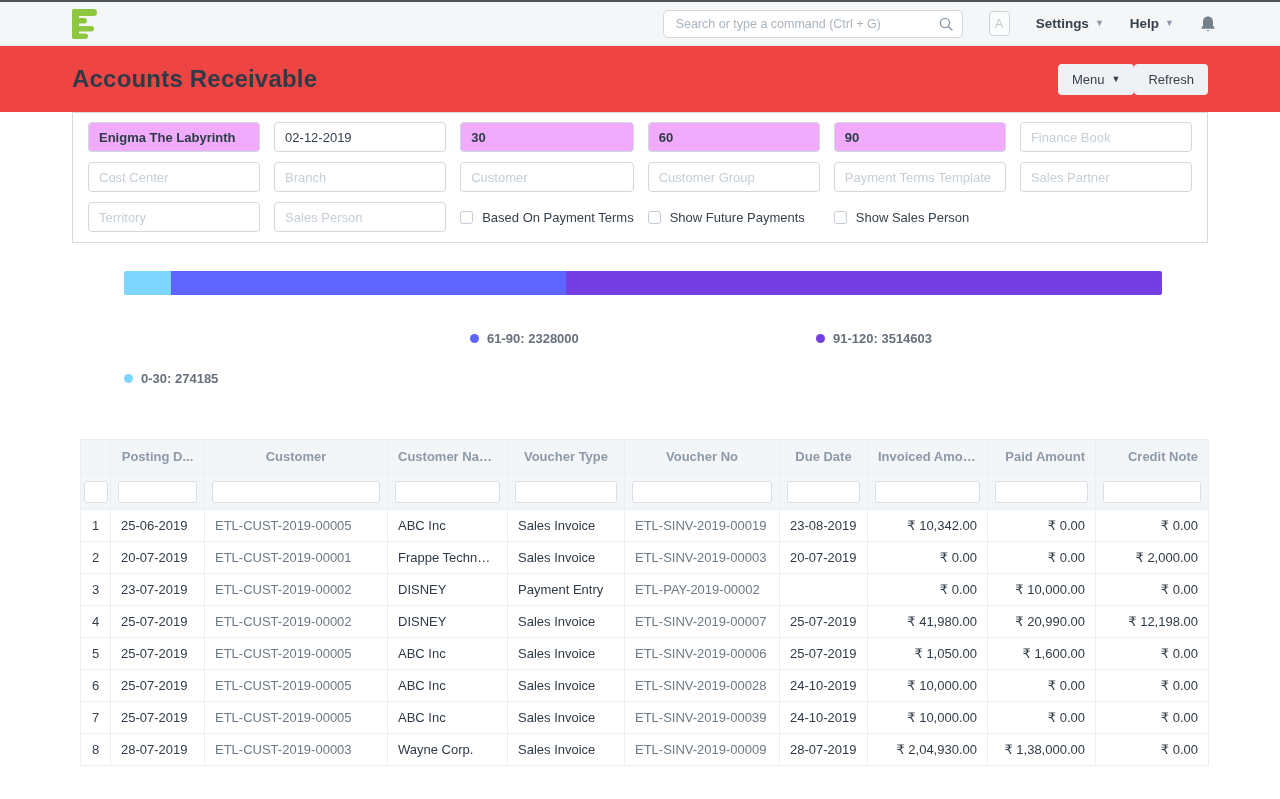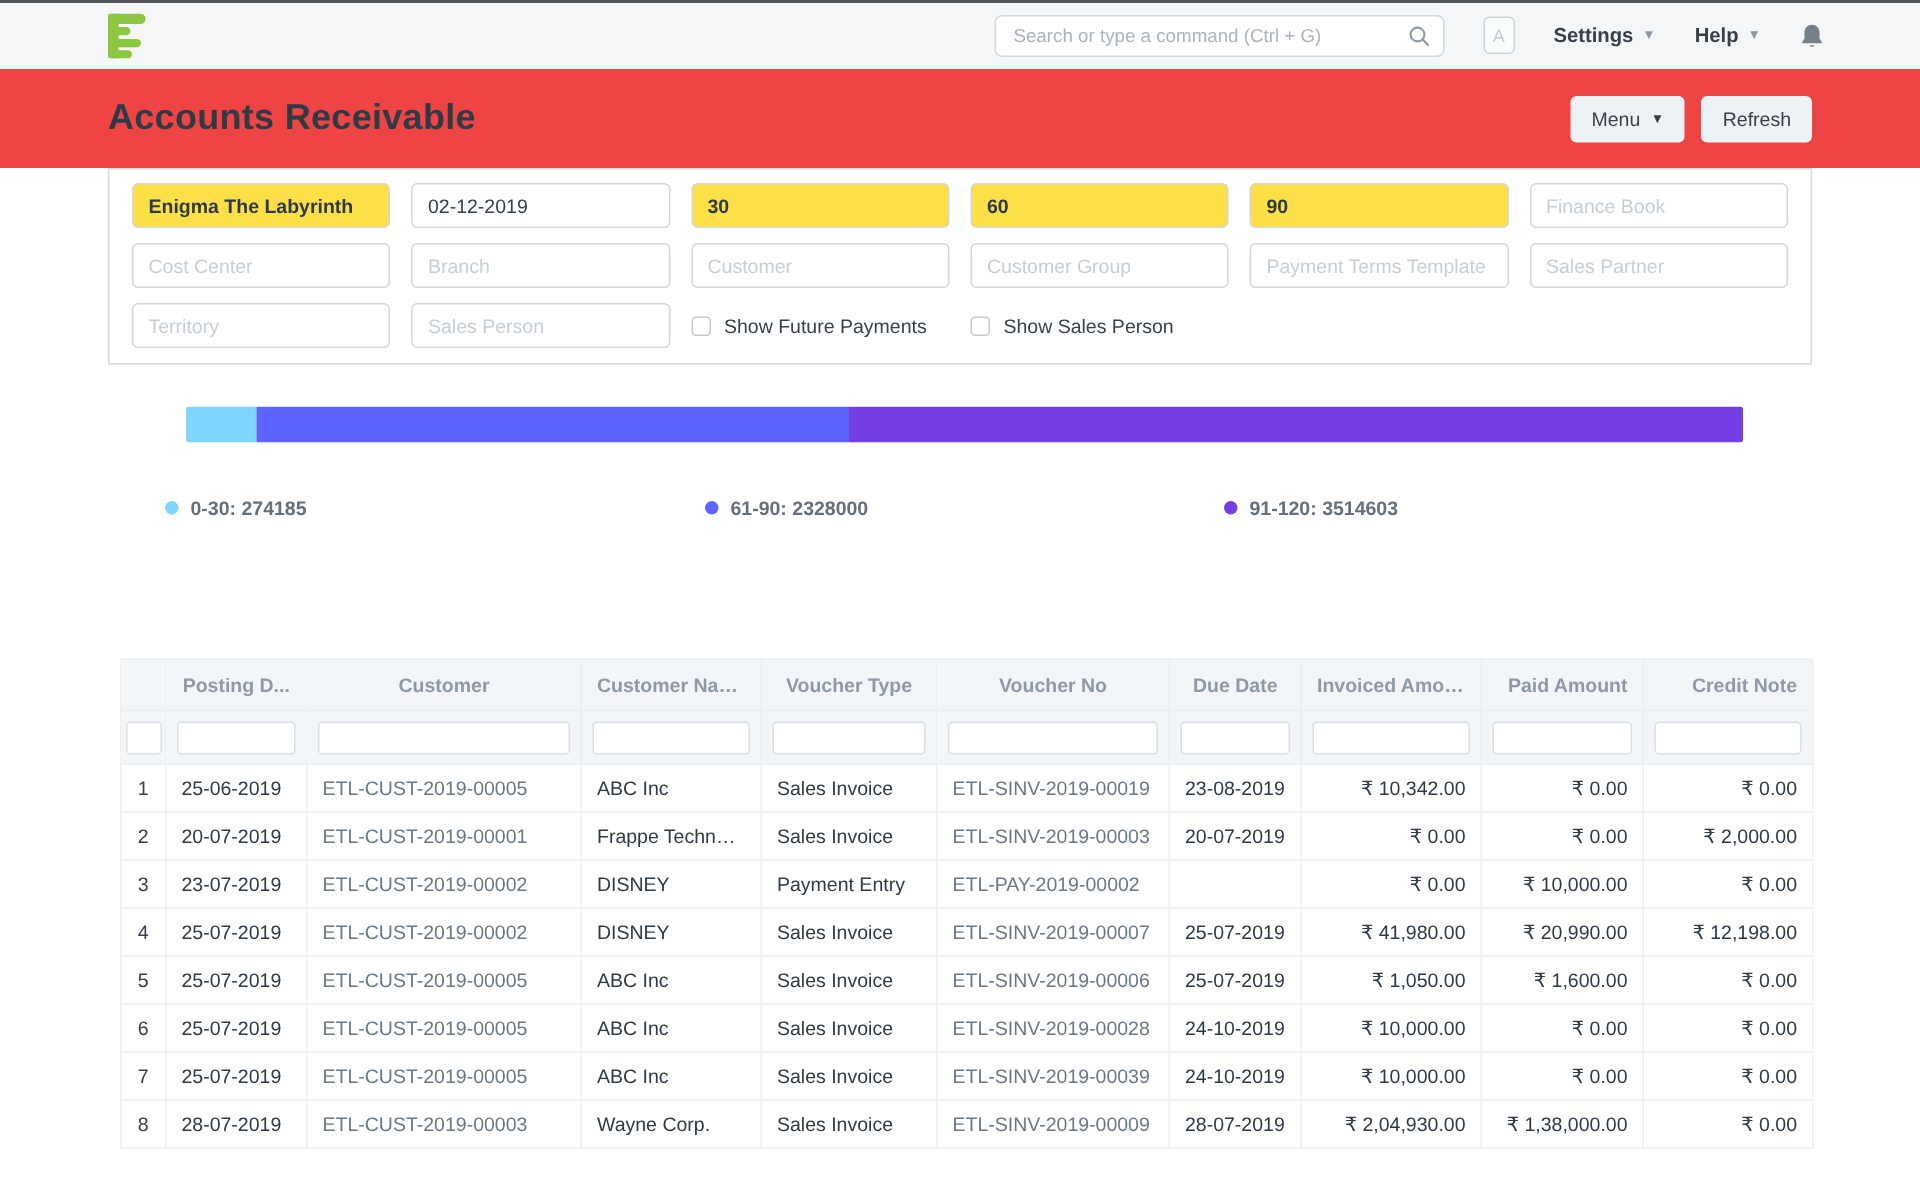--- a/index.html
+++ b/index.html
@@ -31,42 +31,42 @@
     width:21px; height:25px; border:1px solid #ccd4da; border-radius:4px;
     display:flex; align-items:center; justify-content:center;
     color:#c3ccd3; font-size:12px; background:#fbfcfc; cursor:pointer;
   }
   .nav-item { font-weight:700; font-size:13.5px; color:#36414c; cursor:pointer; display:flex; align-items:center; gap:6px; }
   .caret { font-size:9px; color:#8d99a6; line-height:1; }
   .bell { cursor:pointer; display:flex; }
   
   .page-head { height:66px; display:flex; align-items:center; padding:0 72px; background:#ef4444; }
   .page-title { font-size:24px; font-weight:700; color:#2e3a46; letter-spacing:.2px; }
-  .head-actions { margin-left:auto; display:flex; gap:11px; }
+  .head-actions { margin-left:auto; display:flex; }
   .btn {
     background:#eef2f5; border:none; border-radius:4px; color:#36414c;
     font-size:13px; font-family:inherit; padding:8px 14px; cursor:pointer;
     display:flex; align-items:center; gap:7px; font-weight:500;
   }
   
   .layout { margin:0 72px; }
   
   .filter-box {
     border:1px solid #d4dae0;
     padding:9px 15px 10px 15px;
     display:grid; grid-template-columns:repeat(6,1fr);
     column-gap:14px; row-gap:10px;
   }
   .filter-field {
     height:30px; width:100%; border:1px solid #d1d8dd; border-radius:4px;
     padding:0 10px; font-size:13px; font-family:inherit; background:#fff;
     color:#36414c; outline:none;
   }
   .filter-field::placeholder { color:#c6ced6; }
-  .filter-field.filled { background:#fde047; font-weight:700; color:#2e3a46; }
+  .filter-field.filled { background:#f0abfc; font-weight:700; color:#2e3a46; }
   .filter-check {
     display:flex; align-items:center; gap:9px; height:30px; cursor:pointer;
     color:#36414c; font-size:13px; white-space:nowrap;
   }
   .cbox {
     width:13px; height:13px; border:1px solid #c3ccd4; border-radius:3px;
     background:#fff; flex:0 0 auto;
   }
   
   .chart-section { height:168px; position:relative; }
@@ -170,36 +170,40 @@
       <input class="filter-field" readonly="" placeholder="Cost Center" style="">
       <input class="filter-field" readonly="" placeholder="Branch" style="">
       <input class="filter-field" readonly="" placeholder="Customer" style="">
       <input class="filter-field" readonly="" placeholder="Customer Group" style="">
       <input class="filter-field" readonly="" placeholder="Payment Terms Template" style="">
       <input class="filter-field" readonly="" placeholder="Sales Partner" style="">
       <input class="filter-field" readonly="" placeholder="Territory" style="">
       <input class="filter-field" readonly="" placeholder="Sales Person" style="">
       <label class="filter-check">
         <span class="cbox"></span>
+        <span>Based On Payment Terms</span>
+      </label>
+      <label class="filter-check">
+        <span class="cbox"></span>
         <span>Show Future Payments</span>
       </label>
       <label class="filter-check">
         <span class="cbox"></span>
         <span>Show Sales Person</span>
       </label>
     </div>
 
   <div class="chart-section">
     <div class="chart-bar" id="chart-bar">
         <div class="seg" style="width: 46.5px; background: rgb(124, 214, 253);"></div>
         <div class="seg" style="width: 395.1px; background: rgb(94, 100, 255);"></div>
         <div class="seg" style="width: 596.4px; background: rgb(116, 62, 226);"></div>
       </div>
     <div class="chart-legend" id="chart-legend">
-        <div class="legend-item" style="left: 38px;">
+        <div class="legend-item" style="left: 52px; margin-top: 40px;">
           <span class="legend-dot" style="background: rgb(124, 214, 253);"></span>
           <span>0-30: 274185</span>
         </div>
         <div class="legend-item" style="left: 398px;">
           <span class="legend-dot" style="background: rgb(94, 100, 255);"></span>
           <span>61-90: 2328000</span>
         </div>
         <div class="legend-item" style="left: 744px;">
           <span class="legend-dot" style="background: rgb(116, 62, 226);"></span>
           <span>91-120: 3514603</span>

